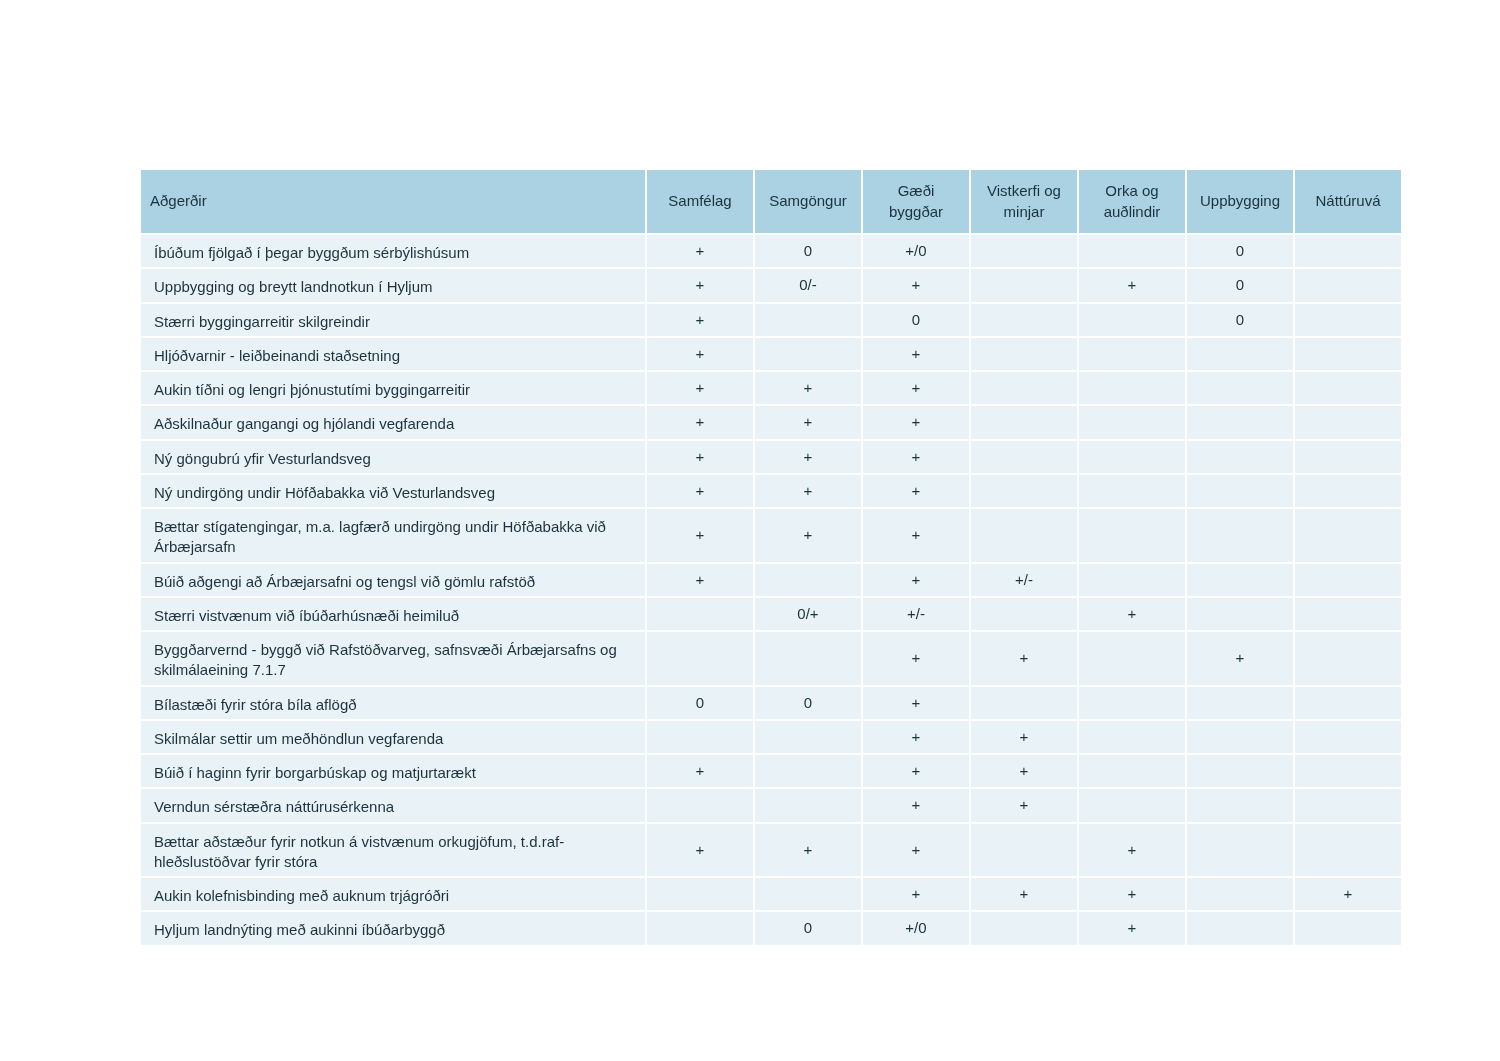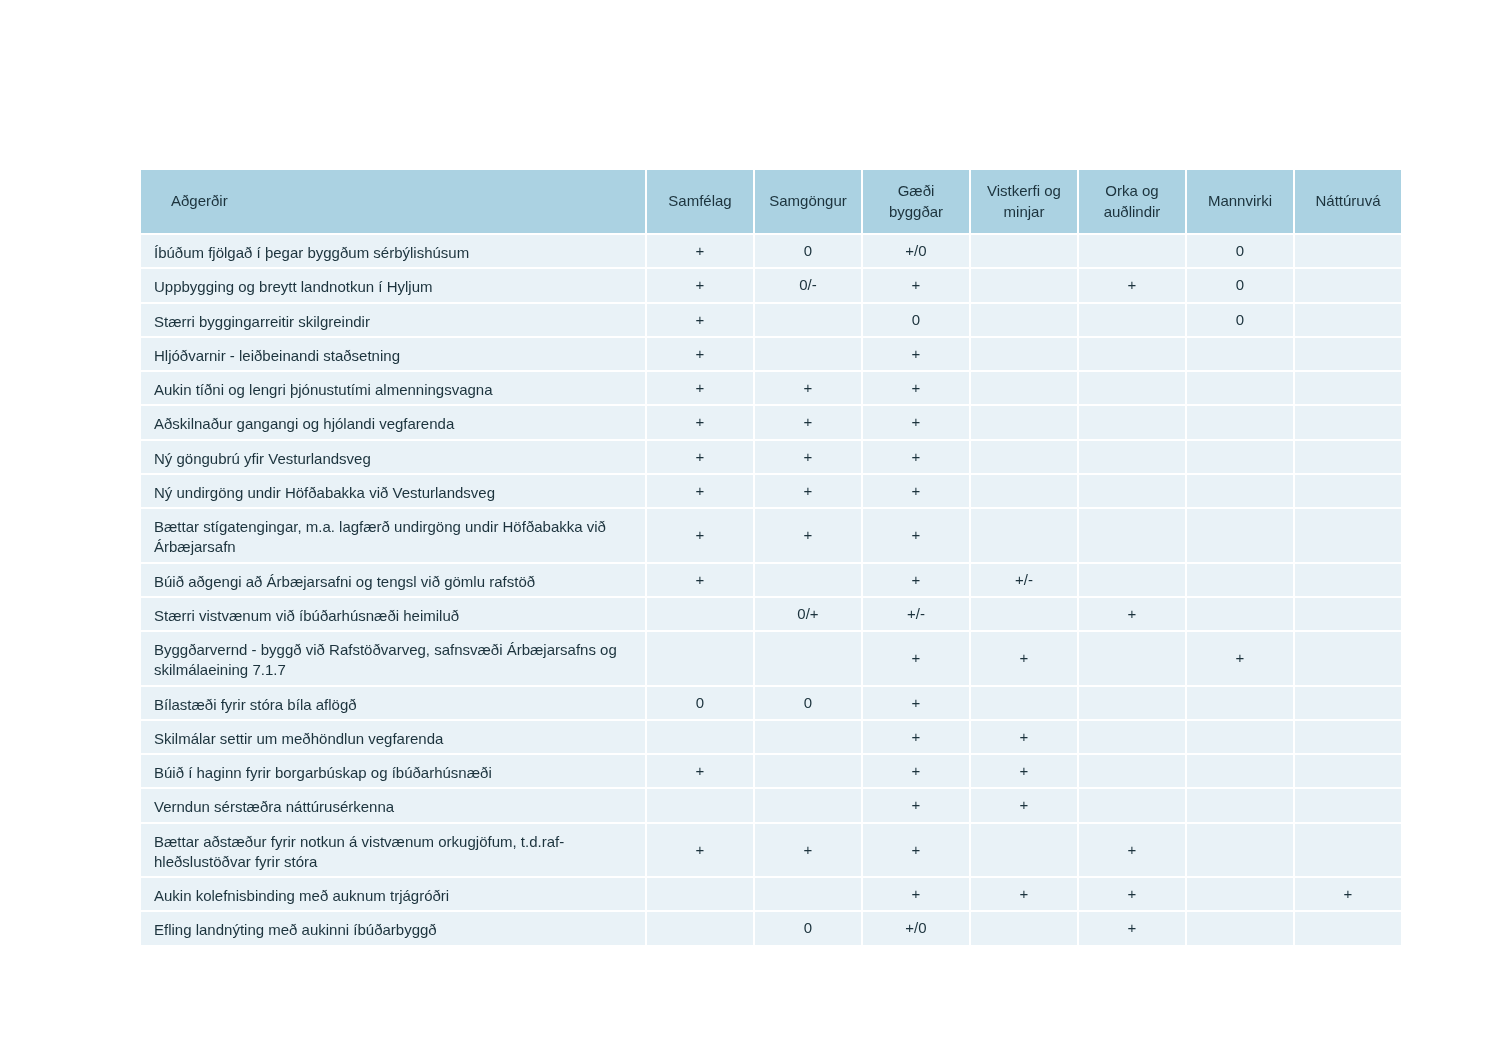--- a/index.html
+++ b/index.html
@@ -32,21 +32,21 @@
     font-size:15px;
     line-height:1.35;
     color:var(--text);
     height:63px;
     text-align:center;
     vertical-align:middle;
     padding:4px 6px;
   }
   th.label{
     text-align:left;
-    padding-left:30px;
+    padding-left:9px;
   }
   td{
     background:var(--row-bg);
     font-size:15px;
     line-height:1.35;
     color:var(--text);
     text-align:center;
     vertical-align:middle;
     padding:4px 6px;
     height:21px;
@@ -71,21 +71,21 @@
       <col class="c-sym">
   </colgroup>
   <thead>
     <tr>
       <th class="label">Aðgerðir</th>
       <th>Samfélag</th>
       <th>Samgöngur</th>
       <th>Gæði byggðar</th>
       <th>Vistkerfi og minjar</th>
       <th>Orka og auðlindir</th>
-      <th>Mannvirki</th>
+      <th>Uppbygging</th>
       <th>Náttúruvá</th>
     </tr>
   </thead>
   <tbody>
       <tr>
         <td class="label">Íbúðum fjölgað í þegar byggðum sérbýlishúsum</td>
         <td class="sym">+</td>
         <td class="sym">0</td>
         <td class="sym">+/0</td>
         <td class="sym"></td>
@@ -117,21 +117,21 @@
         <td class="label">Hljóðvarnir - leiðbeinandi staðsetning</td>
         <td class="sym">+</td>
         <td class="sym"></td>
         <td class="sym">+</td>
         <td class="sym"></td>
         <td class="sym"></td>
         <td class="sym"></td>
         <td class="sym"></td>
       </tr>
       <tr>
-        <td class="label">Aukin tíðni og lengri þjónustutími almenningsvagna</td>
+        <td class="label">Aukin tíðni og lengri þjónustutími byggingarreitir</td>
         <td class="sym">+</td>
         <td class="sym">+</td>
         <td class="sym">+</td>
         <td class="sym"></td>
         <td class="sym"></td>
         <td class="sym"></td>
         <td class="sym"></td>
       </tr>
       <tr>
         <td class="label">Aðskilnaður gangangi og hjólandi vegfarenda</td>
@@ -217,21 +217,21 @@
         <td class="label">Skilmálar settir um meðhöndlun vegfarenda</td>
         <td class="sym"></td>
         <td class="sym"></td>
         <td class="sym">+</td>
         <td class="sym">+</td>
         <td class="sym"></td>
         <td class="sym"></td>
         <td class="sym"></td>
       </tr>
       <tr>
-        <td class="label">Búið í haginn fyrir borgarbúskap og íbúðarhúsnæði</td>
+        <td class="label">Búið í haginn fyrir borgarbúskap og matjurtarækt</td>
         <td class="sym">+</td>
         <td class="sym"></td>
         <td class="sym">+</td>
         <td class="sym">+</td>
         <td class="sym"></td>
         <td class="sym"></td>
         <td class="sym"></td>
       </tr>
       <tr>
         <td class="label">Verndun sérstæðra náttúrusérkenna</td>
@@ -257,21 +257,21 @@
         <td class="label">Aukin kolefnisbinding með auknum trjágróðri</td>
         <td class="sym"></td>
         <td class="sym"></td>
         <td class="sym">+</td>
         <td class="sym">+</td>
         <td class="sym">+</td>
         <td class="sym"></td>
         <td class="sym">+</td>
       </tr>
       <tr>
-        <td class="label">Efling landnýting með aukinni íbúðarbyggð</td>
+        <td class="label">Hyljum landnýting með aukinni íbúðarbyggð</td>
         <td class="sym"></td>
         <td class="sym">0</td>
         <td class="sym">+/0</td>
         <td class="sym"></td>
         <td class="sym">+</td>
         <td class="sym"></td>
         <td class="sym"></td>
       </tr>
     </tbody>
 </table>

